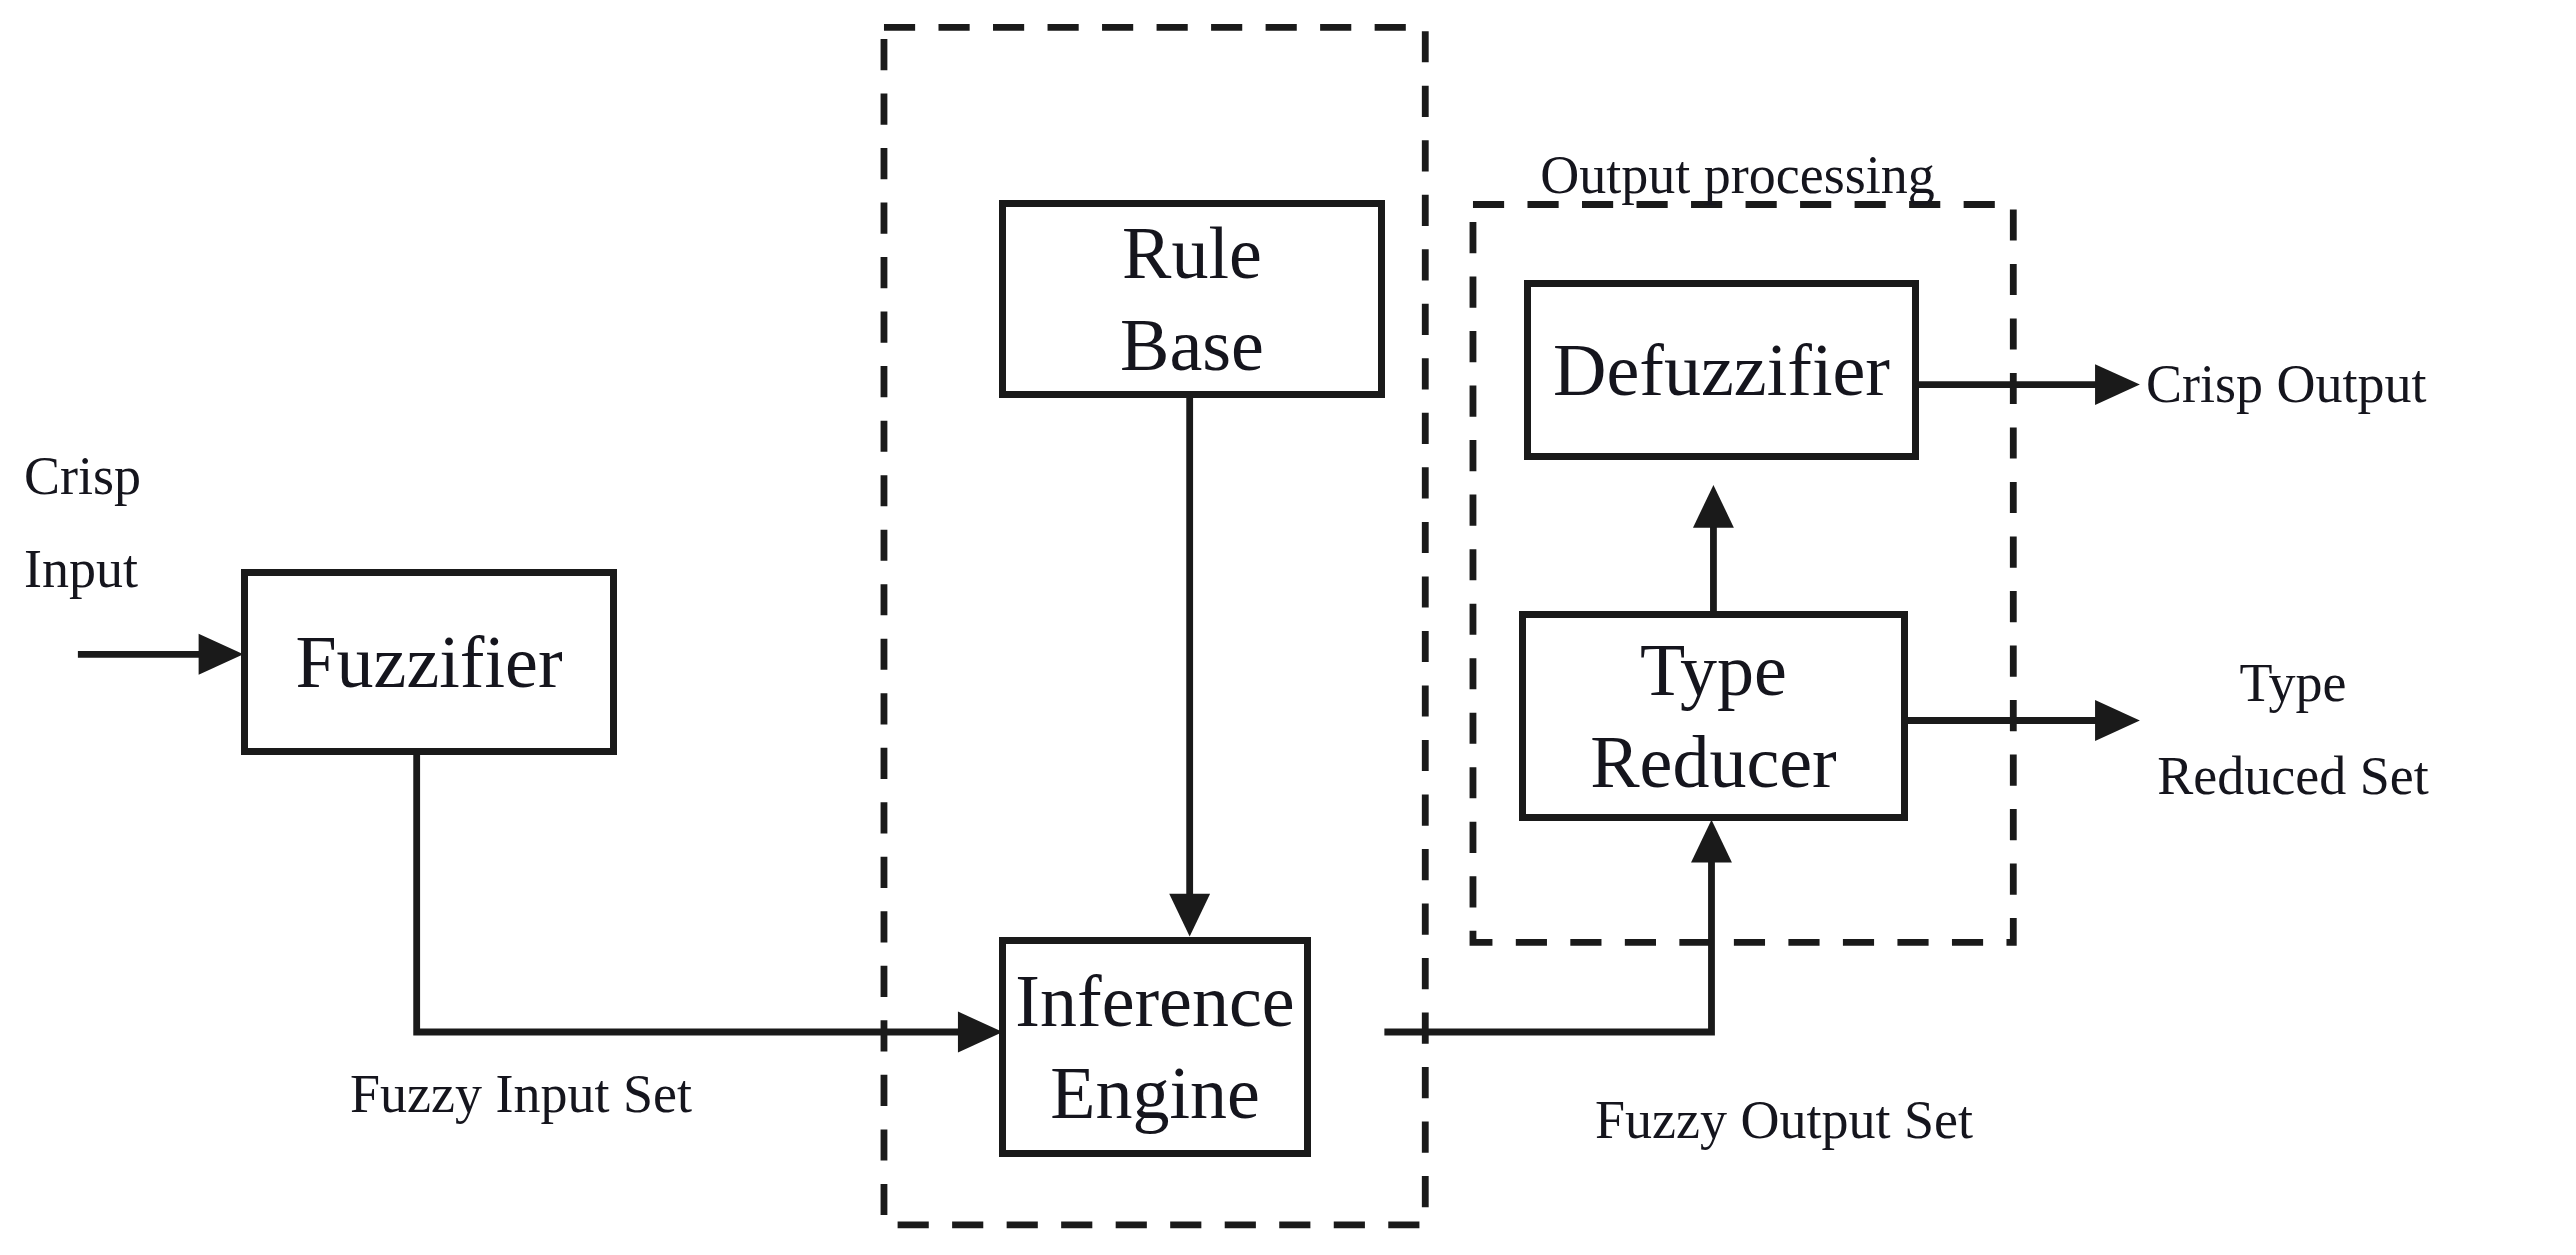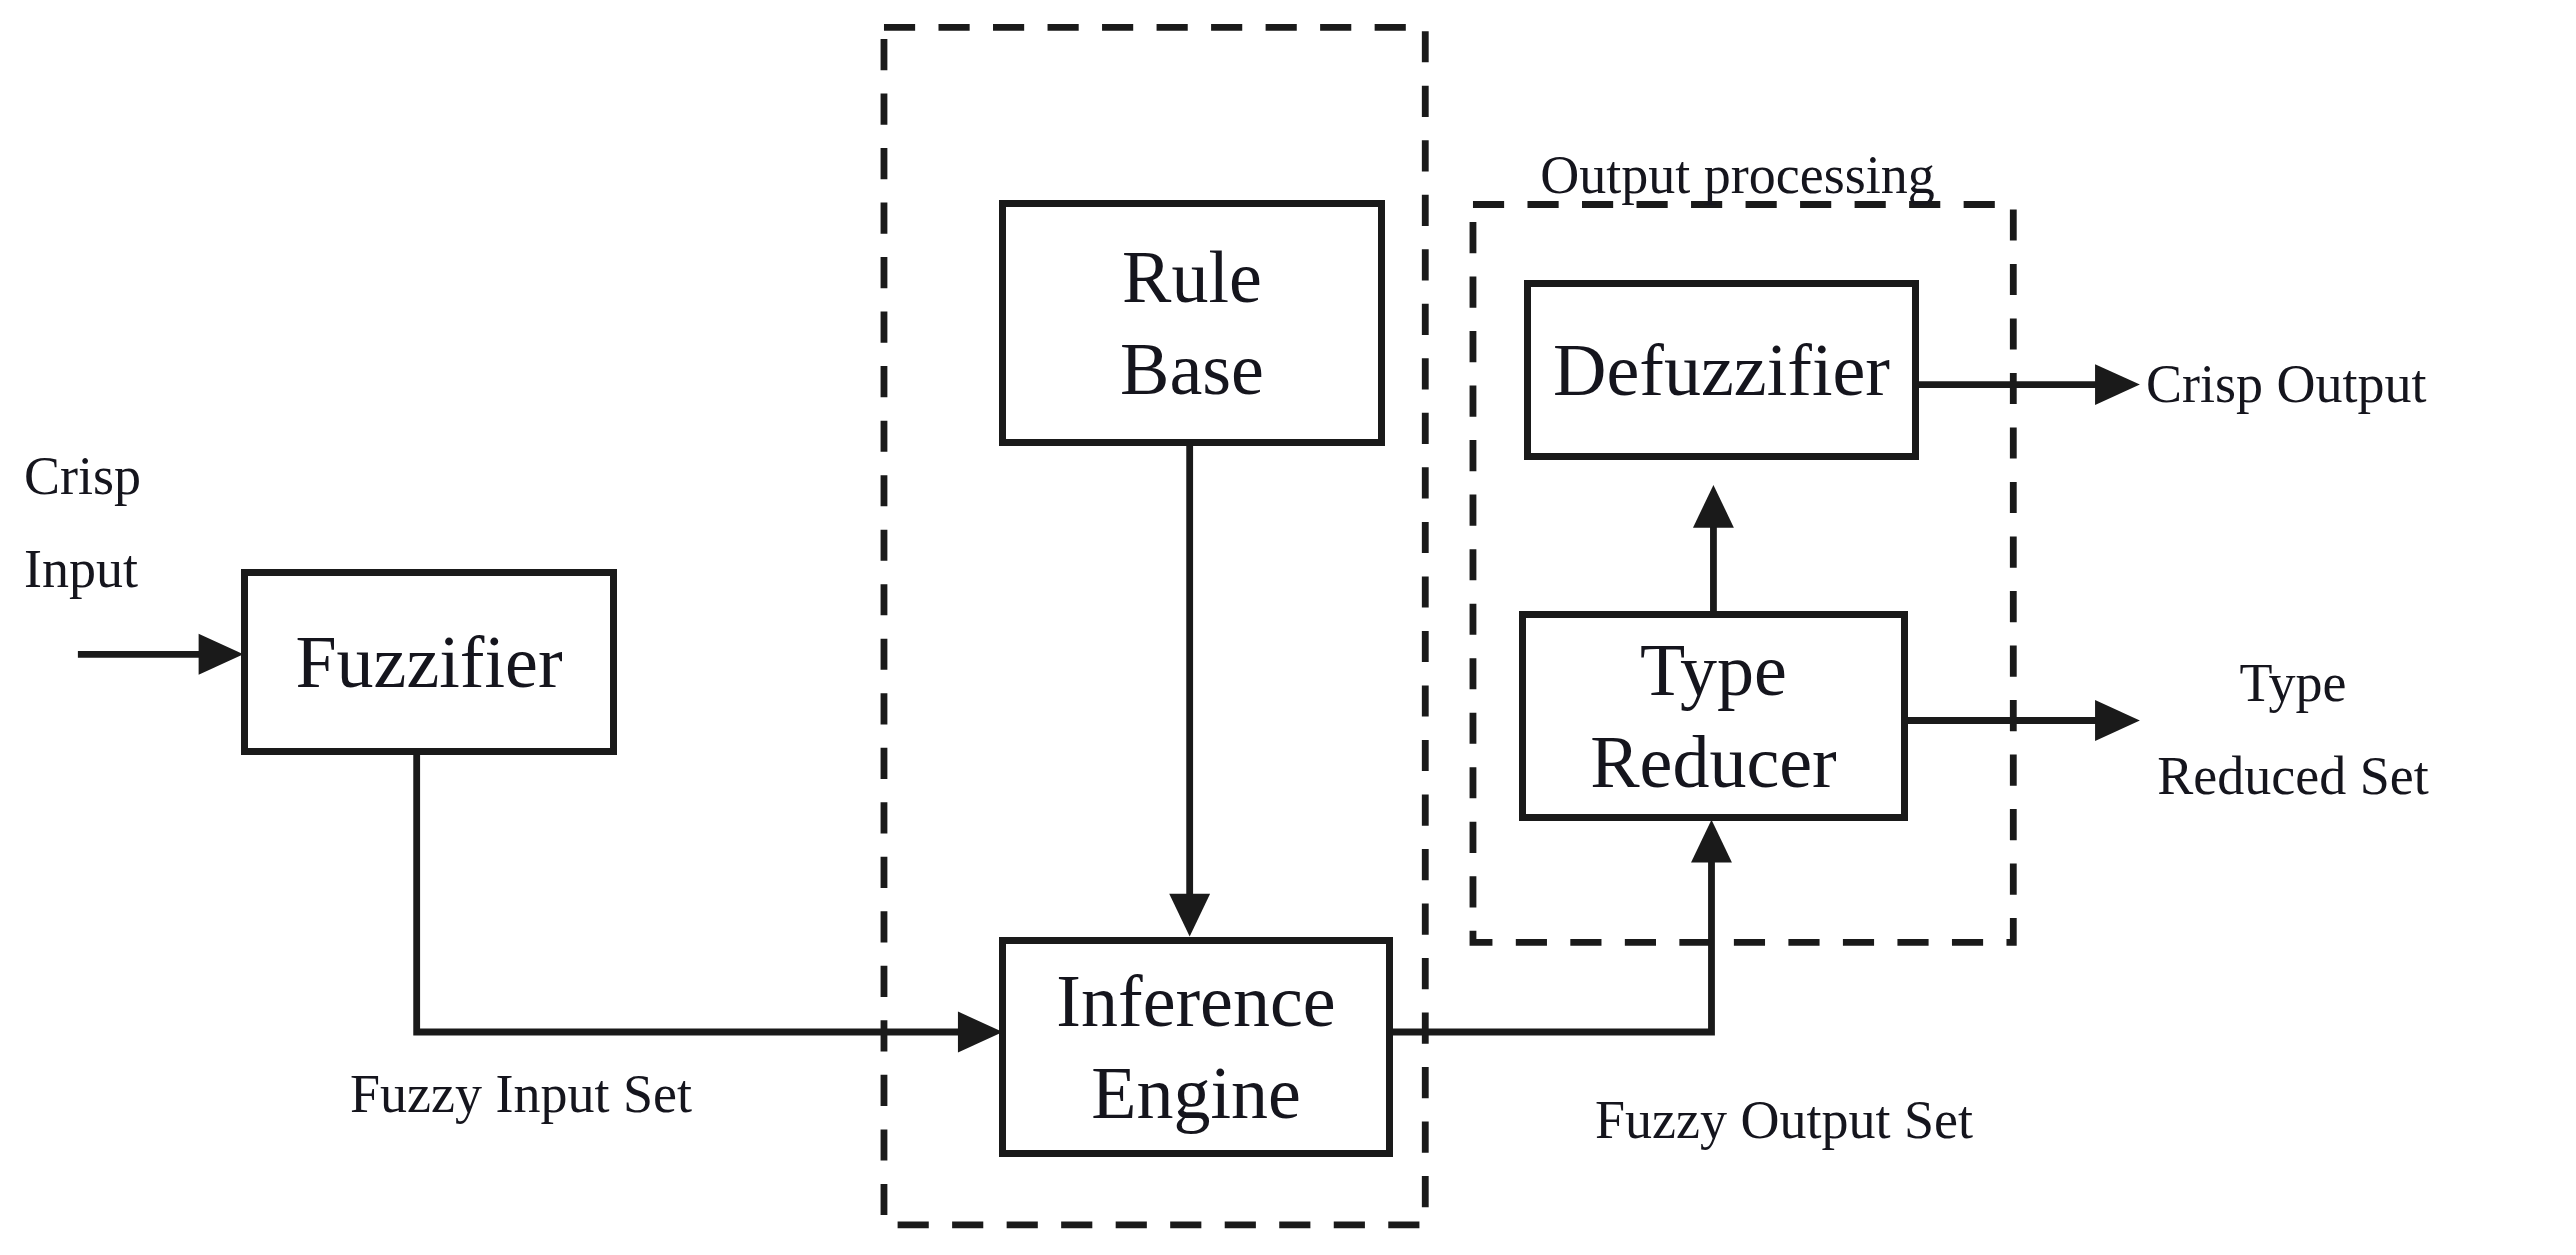--- a/index.html
+++ b/index.html
@@ -61,22 +61,22 @@
     position: absolute;
     color: var(--text);
     font-size: 54px;
     line-height: 93px;
   }
   .flabel .ln { display: block; white-space: nowrap; }
   .flabel.center { text-align: center; }
 
   
   #box-fuzzifier     { left: 241px;  top: 569px; width: 376px; height: 186px; }
-  #box-rule-base     { left: 999px; top: 200px; width: 386px; height: 246px; }
-  #box-inference     { left: 999px; top: 937px; width: 394px; height: 220px; }
+  #box-rule-base     { left: 999px; top: 200px; width: 386px; height: 198px; }
+  #box-inference     { left: 999px; top: 937px; width: 312px; height: 220px; }
   #box-defuzzifier   { left: 1524px; top: 280px; width: 395px; height: 180px; }
   #box-type-reducer  { left: 1519px; top: 611px; width: 389px; height: 210px; }
 
   
   #label-crisp-input       { left: 24px;   top: 430px;  width: 273px; }
   #label-fuzzy-input-set   { left: 219px;  top: 1048px; width: 604px; }
   #label-output-processing { left: 1421px; top: 129px;  width: 633px; }
   #label-crisp-output      { left: 2146px; top: 338px;  width: 430px; }
   #label-type-reduced-set  { left: 2079px; top: 637px;  width: 428px; }
   #label-fuzzy-output-set  { left: 1482px; top: 1050px; width: 604px; margin-top: 24px; }

